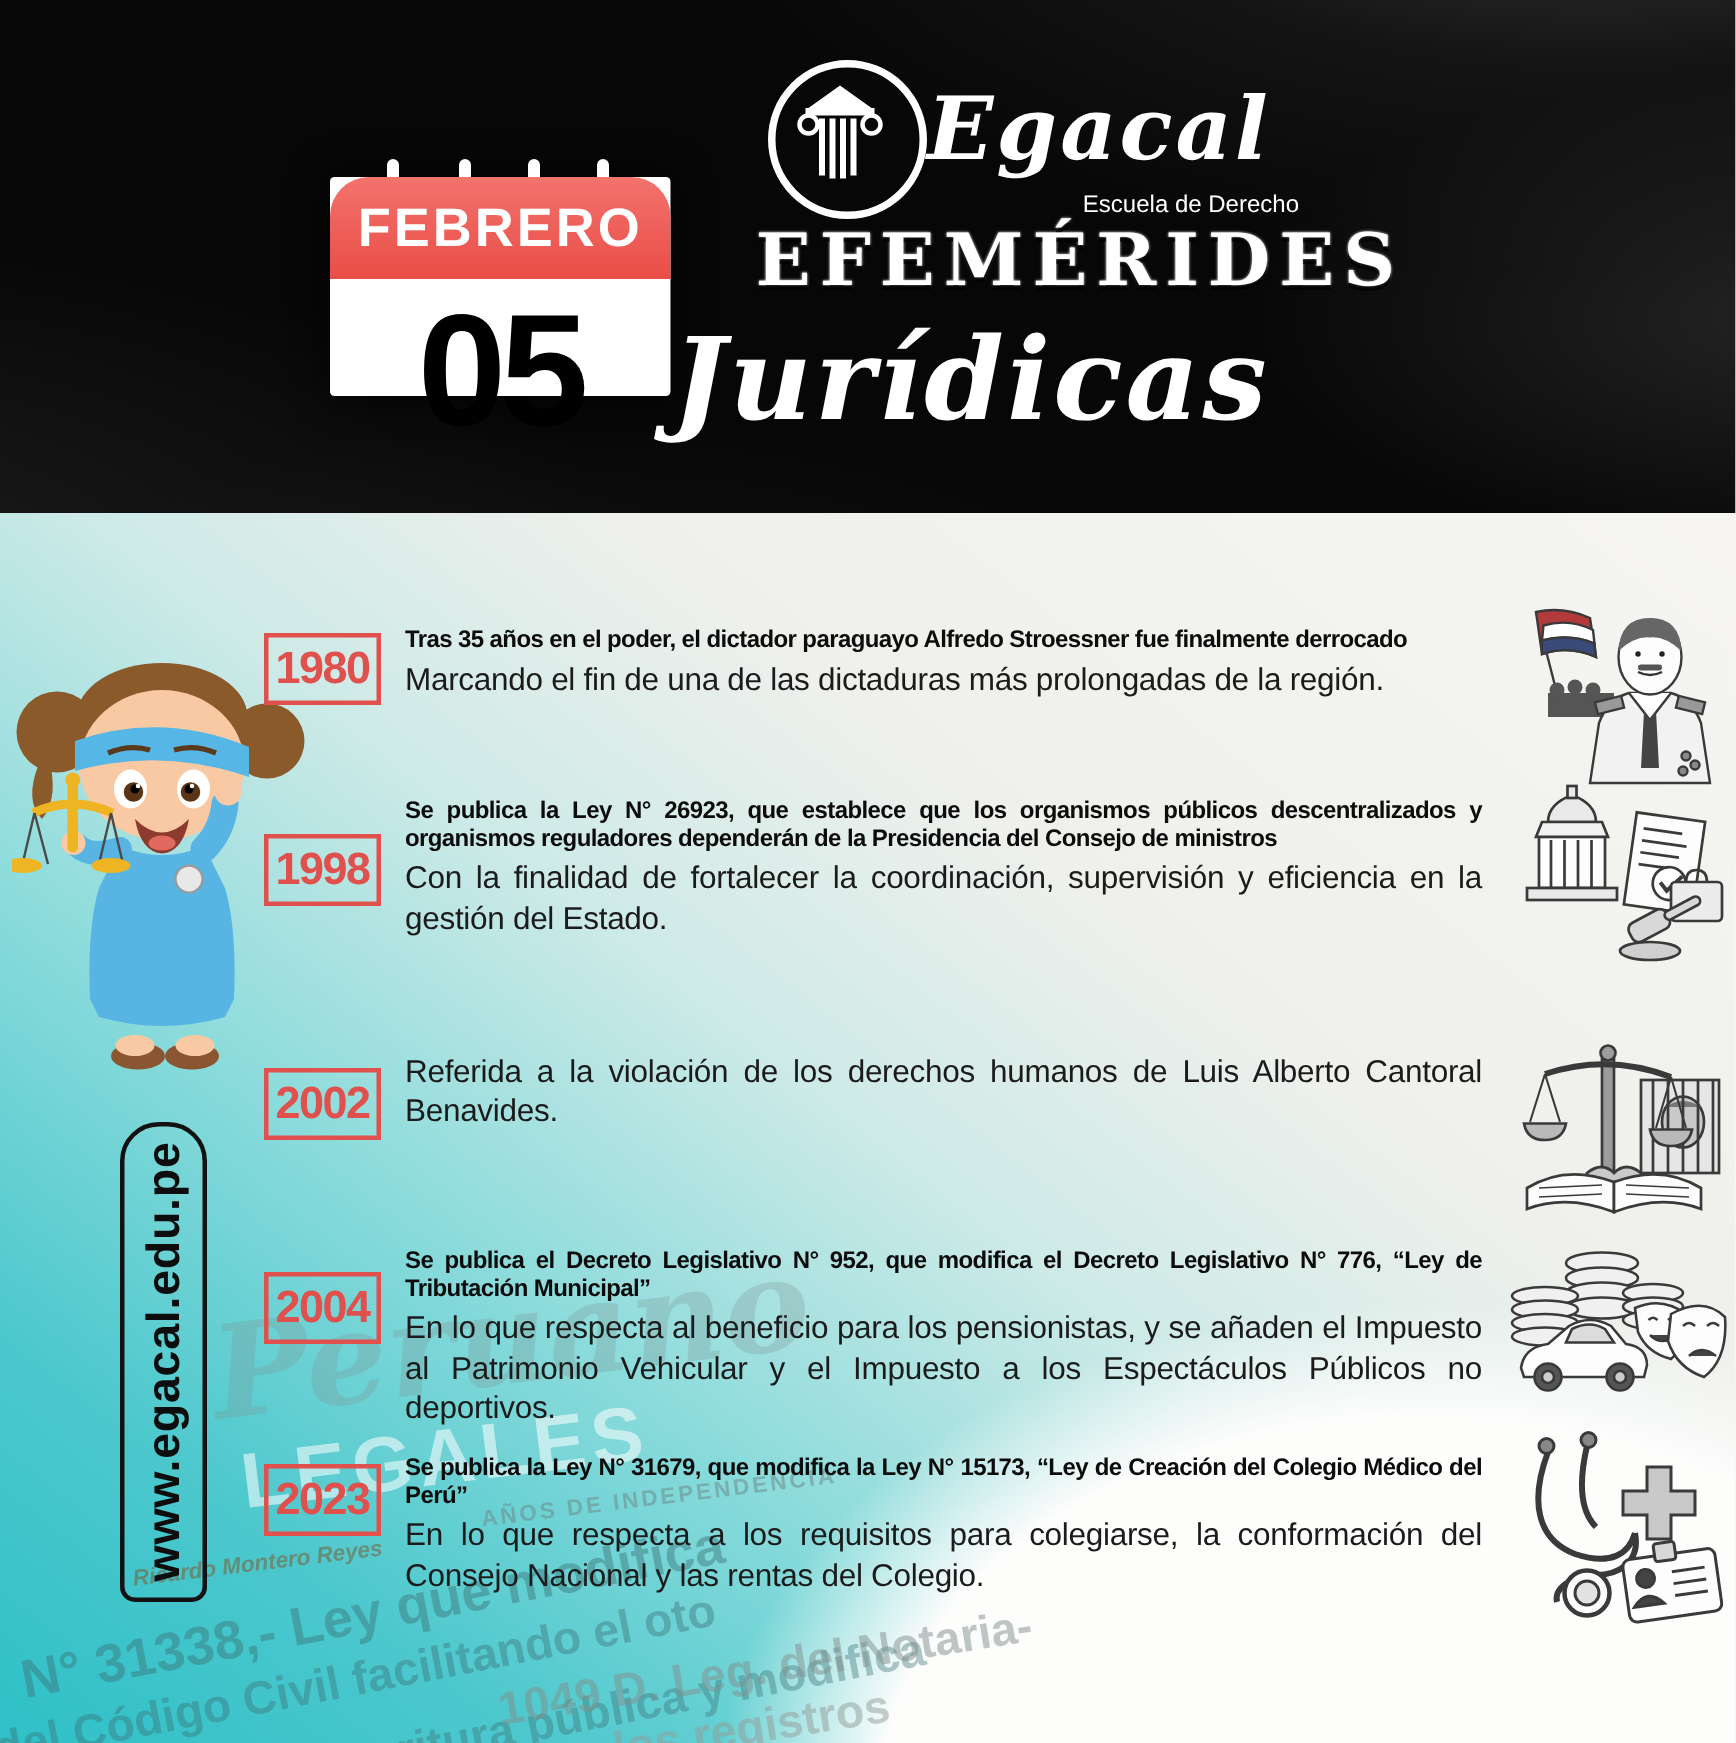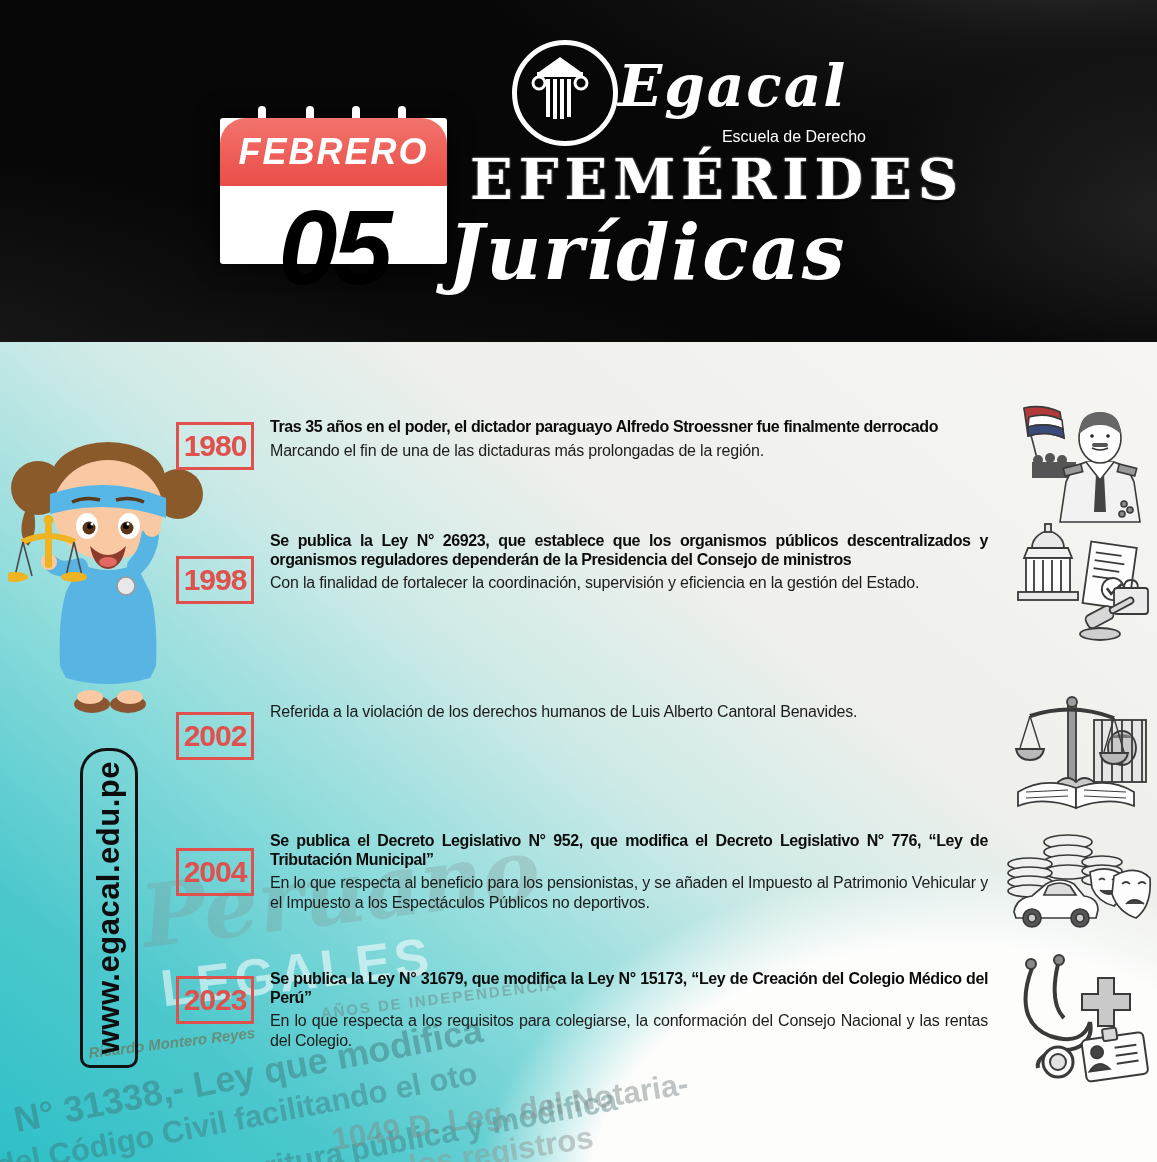--- a/index.html
+++ b/index.html
@@ -12,38 +12,38 @@
     position:absolute;left:0;top:0;width:1157px;height:342px;
     background:
       radial-gradient(90% 150% at 92% -40%, rgba(120,120,120,.55) 0%, rgba(60,60,60,.25) 35%, rgba(0,0,0,0) 62%),
       radial-gradient(55% 80% at 104% 62%, rgba(90,90,90,.35) 0%, rgba(0,0,0,0) 60%),
       radial-gradient(95% 130% at -15% 115%, rgba(70,70,70,.38) 0%, rgba(0,0,0,0) 55%),
       radial-gradient(60% 90% at 35% 135%, rgba(55,55,55,.3) 0%, rgba(0,0,0,0) 60%),
       #070707;
   }
   
   .calendar{position:absolute;left:220px;top:118px;width:227px;height:146px;border-radius:3px;
-    background:#fff;box-shadow:0 0 24px rgba(0,0,0,.85);font-style:italic;}
+    background:#fff;box-shadow:0 0 24px rgba(0,0,0,.85);}
   .cal-band{position:absolute;left:0;top:0;width:100%;height:68px;border-radius:26px 26px 0 0;
     background:linear-gradient(180deg,#f3736d 0%,#ea4d47 100%);
     display:flex;align-items:center;justify-content:center;}
   .cal-month{color:#fff;font-weight:bold;font-size:36px;letter-spacing:2px;}
   .cal-day{position:absolute;left:0;top:68px;width:100%;height:122px;display:flex;align-items:center;justify-content:center;
     color:#000;font-weight:bold;font-size:106px;letter-spacing:-4px;}
   .pin{position:absolute;top:-12px;width:8px;height:34px;background:#fff;border-radius:4px;}
   .pin::after{content:"";position:absolute;left:-4px;bottom:-10px;width:16px;height:16px;background:#fff;border-radius:50%;}
   .pin1{left:38px}.pin2{left:86px}.pin3{left:132px}.pin4{left:178px}
   
   .logo-circle{position:absolute;left:512px;top:40px;width:96px;height:96px;border:5px solid #fff;border-radius:50%;}
   .logo-name{position:absolute;left:618px;top:52px;color:#fff;font-family:"DejaVu Serif",serif;
     font-style:italic;font-weight:bold;font-size:58px;letter-spacing:2px;}
   .logo-tagline{position:absolute;left:676px;top:128px;width:190px;text-align:right;color:#fff;font-size:16px;}
   
-  .title1{position:absolute;left:470px;top:146px;width:500px;color:#fff;
-    font-family:"DejaVu Serif",serif;font-weight:bold;font-size:56px;letter-spacing:6px;
+  .title1{position:absolute;left:470px;top:146px;width:500px;text-align:center;color:#fff;
+    font-family:"DejaVu Serif",serif;font-weight:bold;font-size:48px;letter-spacing:6px;
     text-shadow:0 3px 0 rgba(0,0,0,.7), 0 0 2px #fff;}
   .title2{position:absolute;left:448px;top:208px;width:400px;color:#fff;
     font-family:"DejaVu Serif",serif;font-style:italic;font-weight:bold;font-size:76px;letter-spacing:2px;}
   
   .body{
     position:absolute;left:0;top:342px;width:1157px;height:820px;
     background:
       radial-gradient(620px 430px at 82% 104%, #fdfdfc 0%, #fdfdfc 58%, rgba(253,253,252,0) 76%),
       linear-gradient(38deg, #2fc0c7 0%, #4cc8cd 16%, #8fdcdc 34%, #cdeae7 50%, #eff0ec 66%, #f6f5f3 100%);
   }
@@ -60,21 +60,21 @@
   
   .entry{position:absolute;left:176px;width:812px;}
   .e0{top:76px}.e1{top:190px}.e2{top:356px}.e3{top:490px}.e4{top:628px}
   .year-box{position:absolute;left:0;width:72px;height:42px;border:3px solid #e0504c;
     display:flex;align-items:center;justify-content:center;background:transparent;}
   .year-box span{color:#e0504c;font-weight:bold;font-size:30px;letter-spacing:-1px;}
   .e0 .year-box{top:4px}.e1 .year-box{top:24px}.e2 .year-box{top:14px}.e3 .year-box{top:16px}.e4 .year-box{top:6px}
   .entry-text{margin-left:94px;}
   .etitle{margin:0;color:#0c0c0c;font-weight:bold;font-size:16px;line-height:1.17;
     letter-spacing:-0.4px;text-align:justify;}
-  .edetail{margin:4px 0 0 0;color:#1b1b1b;font-weight:normal;font-size:16px;line-height:1.25;
+  .edetail{margin:4px 0 0 0;color:#1b1b1b;font-weight:normal;font-size:21px;line-height:1.25;
     letter-spacing:-0.2px;text-align:justify;}
   
   .illus{position:absolute;left:1002px;width:150px;height:125px;}
   .i0{top:58px}.i1{top:180px}.i2{top:350px}.i3{top:478px}.i4{top:608px}
   
   .mascot{position:absolute;left:8px;top:72px;width:200px;height:312px;}
   .site-tag{position:absolute;left:80px;top:406px;width:52px;height:314px;
     border:3px solid #121212;border-radius:26px 26px 10px 10px;
     display:flex;align-items:center;justify-content:center;}
   .site-tag span{writing-mode:vertical-rl;transform:rotate(180deg);

